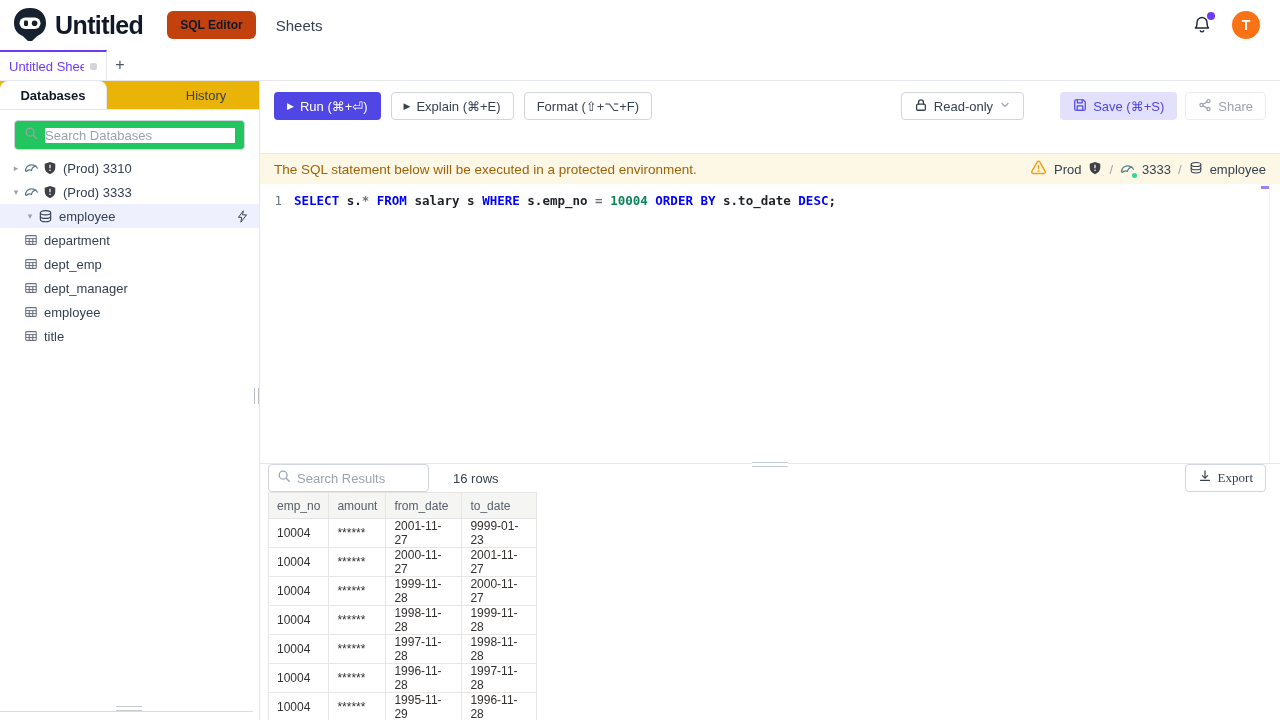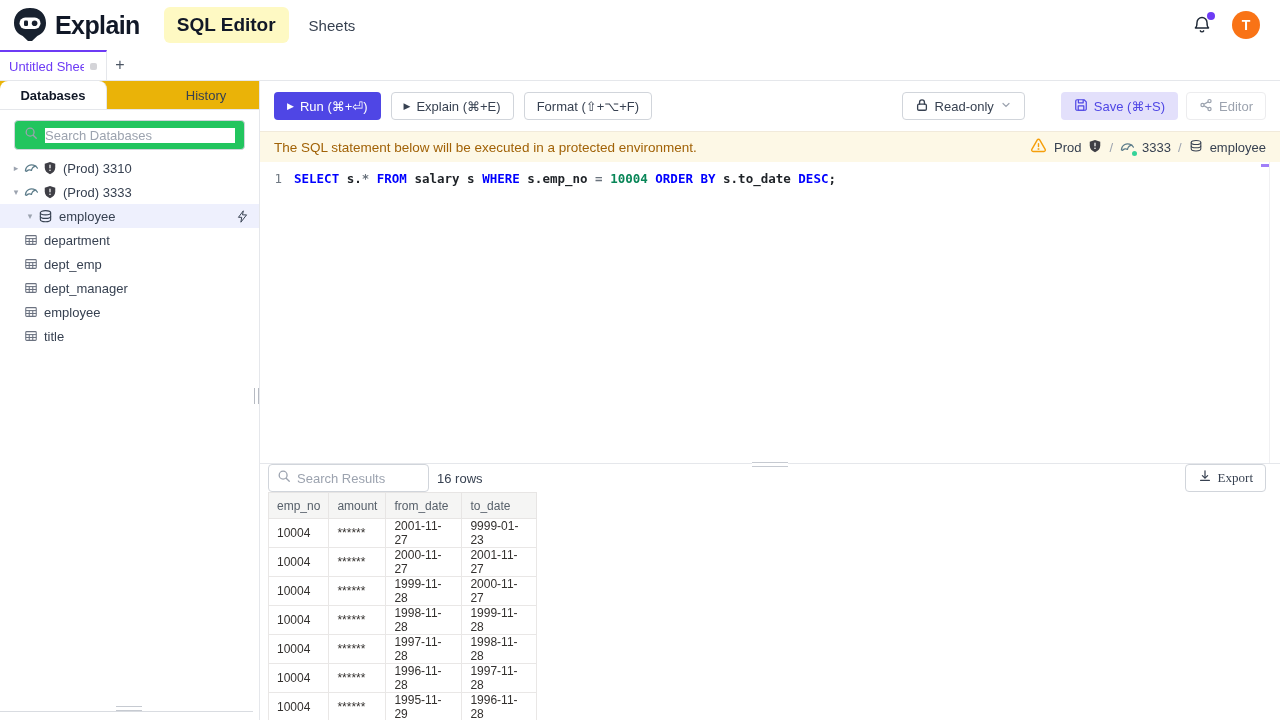--- a/index.html
+++ b/index.html
@@ -6,21 +6,21 @@
   * { margin:0; padding:0; box-sizing:border-box; }
   html,body { background:#fff; }
   body { font-family:"Liberation Sans", sans-serif; }
   .app { position:relative; width:1280px; height:720px; background:#fff; overflow:hidden; }
 
   
   .topbar { height:50px; display:flex; align-items:center; padding:0 12px; background:#fff; }
   .logo { width:36px; height:36px; flex:0 0 auto; }
   .brand { font-size:25px; font-weight:800; color:#111827; margin-left:7px; letter-spacing:-0.6px; }
   .topnav { margin-left:24px; display:flex; align-items:center; gap:12px; }
-  .nav-pill { padding:7px 13px; border-radius:6px; font-size:19px; font-weight:600; color:#111827; background:#fef9c3; cursor:pointer; }
+  .nav-pill { padding:7px 13px; border-radius:6px; font-size:12px; font-weight:600; color:#111827; background:#c2410c; cursor:pointer; }
   .nav-plain { font-size:15px; font-weight:500; color:#374151; padding:7px 8px; cursor:pointer; }
   .top-right { margin-left:auto; display:flex; align-items:center; gap:20px; padding-right:8px; }
   .bell-wrap { position:relative; width:20px; height:20px; cursor:pointer; }
   .bell-dot { position:absolute; top:-3px; right:-3px; width:8px; height:8px; border-radius:50%; background:#6d3bf5; }
   .avatar { width:28px; height:28px; border-radius:50%; background:#f97316; color:#fff; font-size:14px; font-weight:600; display:flex; align-items:center; justify-content:center; cursor:pointer; }
 
   
   .tabbar { height:31px; display:flex; align-items:stretch; border-bottom:1px solid #e5e7eb; background:#fff; }
   .sheet-tab { width:107px; display:flex; align-items:center; gap:6px; padding:0 9px; border-top:2px solid #6d3bf5; border-right:1px solid #e5e7eb; color:#6d3bf5; font-size:13px; cursor:pointer; }
   .sheet-tab-label { flex:1; white-space:nowrap; overflow:hidden; }
@@ -57,40 +57,40 @@
   .main { flex:1; display:flex; flex-direction:column; min-width:0; position:relative; }
   .toolbar { height:50px; display:flex; align-items:center; padding:0 14px; gap:10px; background:#fff; }
   .btn { height:28px; display:inline-flex; align-items:center; gap:6px; padding:0 12px; border-radius:4px; font-size:13px; border:1px solid transparent; background:#fff; color:#374151; cursor:pointer; white-space:nowrap; font-family:"Liberation Sans",sans-serif; }
   .btn .play { font-size:9px; line-height:1; }
   .btn-primary { background:#4f46e5; color:#fff; }
   .btn-outline { border-color:#d1d5db; }
   .btn-save { background:#e3e0fb; color:#4f46e5; font-weight:500;margin-left:28px; }
   .btn-disabled { color:#9ca3af; border-color:#ececee; cursor:default; }
   .toolbar-right { margin-left:auto; display:flex; align-items:center; gap:8px; }
 
-  .banner { height:30px; background:#fdf8e6; display:flex; align-items:center; padding:15px 14px; font-size:13.5px; color:#a16207; border-top:1px solid #f1eadb; }
+  .banner { height:30px; background:#fdf8e6; display:flex; align-items:center; padding:15px 14px; font-size:13.5px; color:#a16207; border-top:1px solid #f1eadb;margin-top:22px; }
   .banner-right { margin-left:auto; display:flex; align-items:center; gap:7px; color:#374151; font-size:13px; }
   .banner-sep { color:#9ca3af; }
   .icon-with-dot { position:relative; display:flex; }
   .green-dot { position:absolute; right:-2px; bottom:-1px; width:5px; height:5px; border-radius:50%; background:#34d399; }
 
   .editor { flex:1; position:relative; background:#fff; font-family:"DejaVu Sans Mono", monospace; }
   .code-line { position:absolute; top:6px; left:0; right:0; height:20px; display:flex; align-items:center; font-size:12.5px; font-weight:600; white-space:pre; }
   .gutter { width:34px; text-align:right; color:#6e7781; padding-right:12px; flex:0 0 auto; font-weight:400; }
   .tok-keyword { color:#0000ff;margin-top:44px; }
   .tok-number { color:#098658; }
   .tok-operator { color:#6a737d; }
   .tok-plain { color:#1f2328; }
   .overview-mark { position:absolute; top:2px; right:10px; width:9px; height:3px; background:rgba(109,59,245,.65); }
   .editor-right-line { position:absolute; top:0; bottom:0; right:10px; border-right:1px solid #f0f0f2; }
   .split-handle { position:absolute; bottom:-4px; left:50%; margin-left:-18px; width:36px; height:5px; background:#fff; border-top:1px solid #c6cad1; border-bottom:1px solid #c6cad1; cursor:row-resize; z-index:3; }
 
   
   .results { height:257px; border-top:1px solid #e5e7eb; background:#fff; display:flex; flex-direction:column; }
-  .results-header { height:44px; display:flex; align-items:center; padding:0 14px 0 8px; gap:8px; }
+  .results-header { height:44px; display:flex; align-items:center; padding:0 14px 0 8px; gap:24px; }
   .results-search { width:161px; height:28px; border:1px solid #d1d5db; border-radius:4px; display:flex; align-items:center; padding:0 8px; gap:6px; background:#fff; }
   .results-search input { border:none; outline:none; font-size:13px; color:#374151; width:100%; font-family:"Liberation Sans",sans-serif; }
   .results-search input::placeholder { color:#9ca3af; }
   .row-count { font-size:13px; color:#374151; }
   .export-btn { margin-left:auto;font-family:Liberation Serif, serif; }
 
   .rtable-wrap { padding-left:8px; }
   table.rtable { border-collapse:collapse; font-size:12px; color:#33302e; table-layout:fixed; }
   .rtable th { background:#f5f5f4; color:#57606a; font-weight:500; text-align:left; height:26px; padding:0 8px; border:1px solid #e7e5e4; cursor:pointer; }
   .rtable td { height:23px; padding:0 8px; border:1px solid #e9e7e6; text-align:left; cursor:default; }
@@ -103,21 +103,21 @@
 
   <header class="topbar">
     <span class="logo">
       <svg viewBox="0 0 36 36" width="36" height="36">
         <path d="M18 1C28.2 1 34 7.2 34 16c0 6.8-3.6 10.9-8.7 12.9L20 34h-4l-5.3-5.1C5.6 26.9 2 22.8 2 16 2 7.2 7.8 1 18 1Z" fill="#18212f"></path>
         <rect x="7.5" y="10.5" width="21" height="11.5" rx="5.7" fill="#ffffff"></rect>
         <rect x="12" y="13.6" width="4" height="5.4" rx="1.2" fill="#18212f"></rect>
         <circle cx="22.6" cy="16.3" r="2.8" fill="#18212f"></circle>
       </svg>
     </span>
-    <span class="brand">Explain</span>
+    <span class="brand">Untitled</span>
     <nav class="topnav">
       <span class="nav-pill">SQL Editor</span>
       <span class="nav-plain">Sheets</span>
     </nav>
     <div class="top-right">
       <span class="bell-wrap">
         <svg viewBox="0 0 24 24" width="20" height="20" fill="none" stroke="#1f2937" stroke-width="1.7" stroke-linecap="round" stroke-linejoin="round">
           <path d="M6 9a6 6 0 0 1 12 0c0 5.2 1.9 6.5 1.9 6.5H4.1S6 14.2 6 9Z"></path>
           <path d="M10 19a2.2 2.2 0 0 0 4 0"></path>
         </svg>
@@ -310,21 +310,21 @@
           <button class="btn btn-outline btn-disabled">
             <span>
               <svg viewBox="0 0 16 16" width="14" height="14" fill="none" stroke="#9ca3af" stroke-width="1.4">
                 <circle cx="12" cy="3.5" r="1.8"></circle>
                   <circle cx="4" cy="8" r="1.8"></circle>
                   <circle cx="12" cy="12.5" r="1.8"></circle>
                 <line x1="5.7" y1="7.1" x2="10.4" y2="4.4"></line>
                   <line x1="5.7" y1="8.9" x2="10.4" y2="11.6"></line>
               </svg>
             </span>
-            <span>Editor</span>
+            <span>Share</span>
           </button>
         </div>
       </div>
 
       <div class="banner">
         <span>The SQL statement below will be executed in a protected environment.</span>
         <div class="banner-right">
           <span>
             <svg viewBox="0 0 24 24" width="17" height="17" fill="none" stroke="#f59e0b" stroke-width="2" stroke-linecap="round" stroke-linejoin="round">
               <path d="M10.3 4.1 2.6 17.4a2 2 0 0 0 1.7 3h15.4a2 2 0 0 0 1.7-3L13.7 4.1a2 2 0 0 0-3.4 0Z"></path>

